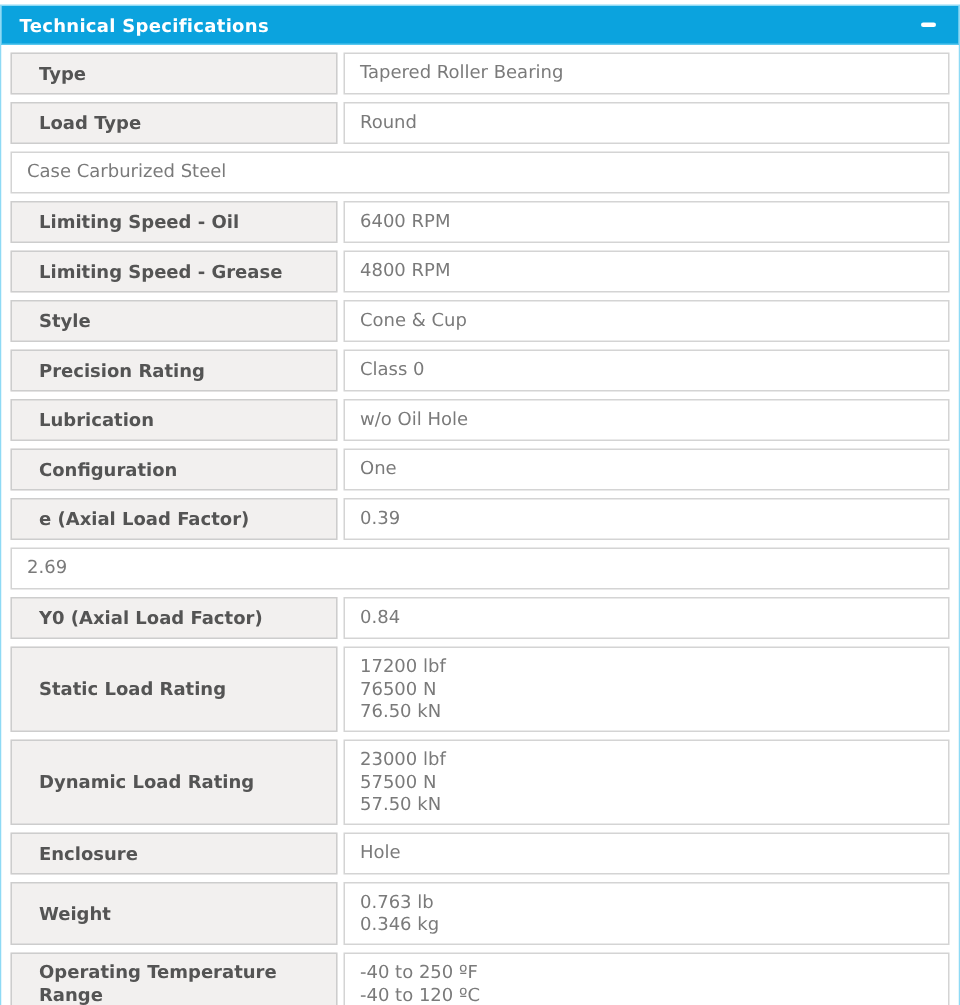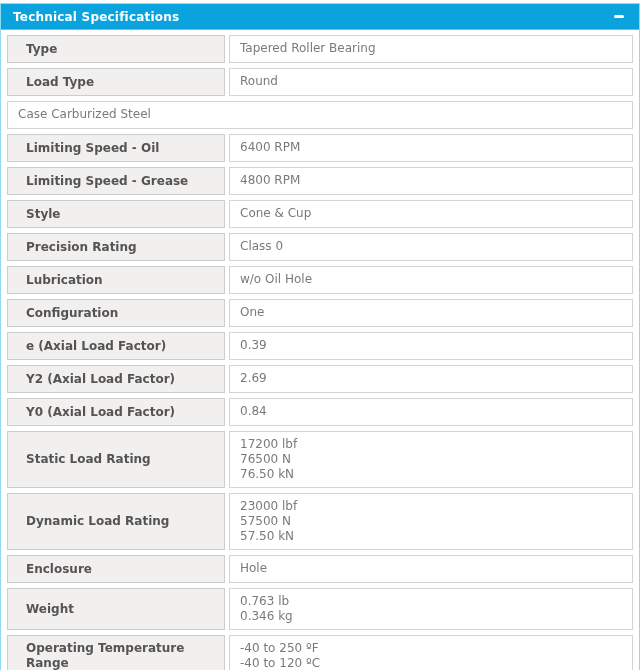--- a/index.html
+++ b/index.html
@@ -167,21 +167,20 @@
   </div>
 
   <div class="spec-row">
     <div class="spec-label">e (Axial Load Factor)</div>
     <div class="spec-value">
           <div>0.39</div>
         </div>
   </div>
 
   <div class="spec-row">
-    <div class="spec-label">Y2 (Axial Load Factor)</div>
     <div class="spec-value">
           <div>2.69</div>
         </div>
   </div>
 
   <div class="spec-row">
     <div class="spec-label">Y0 (Axial Load Factor)</div>
     <div class="spec-value">
           <div>0.84</div>
         </div>

